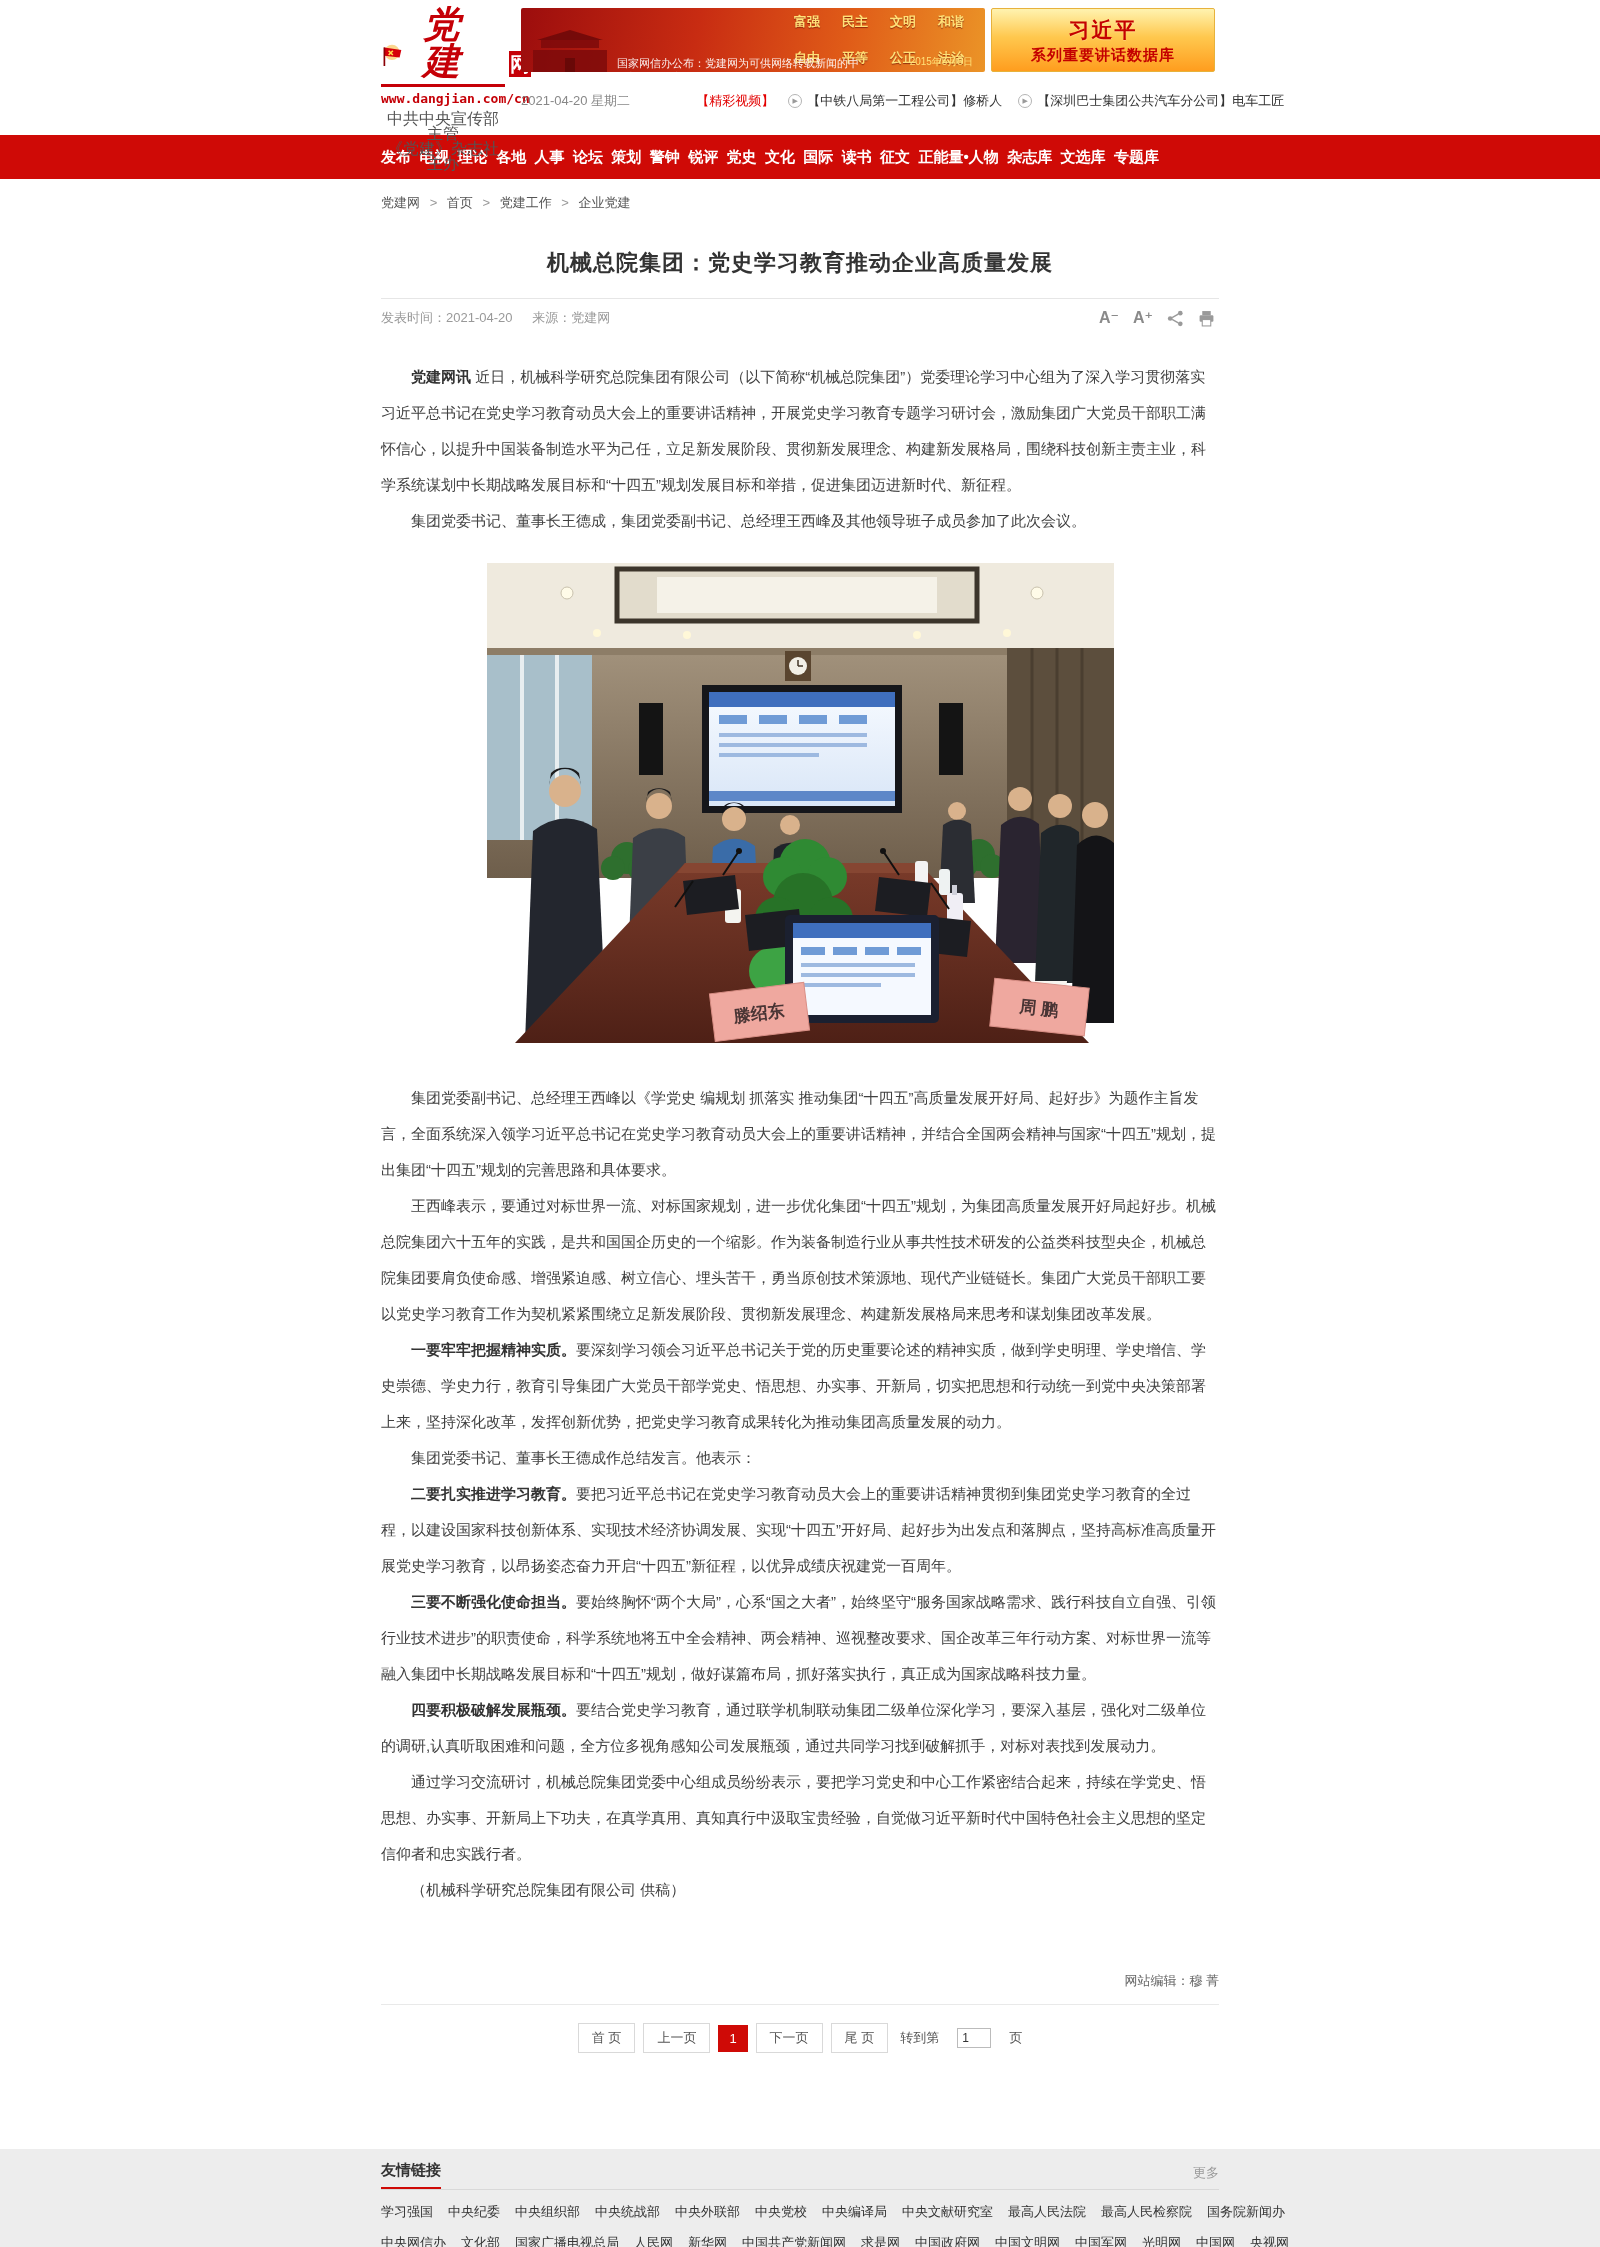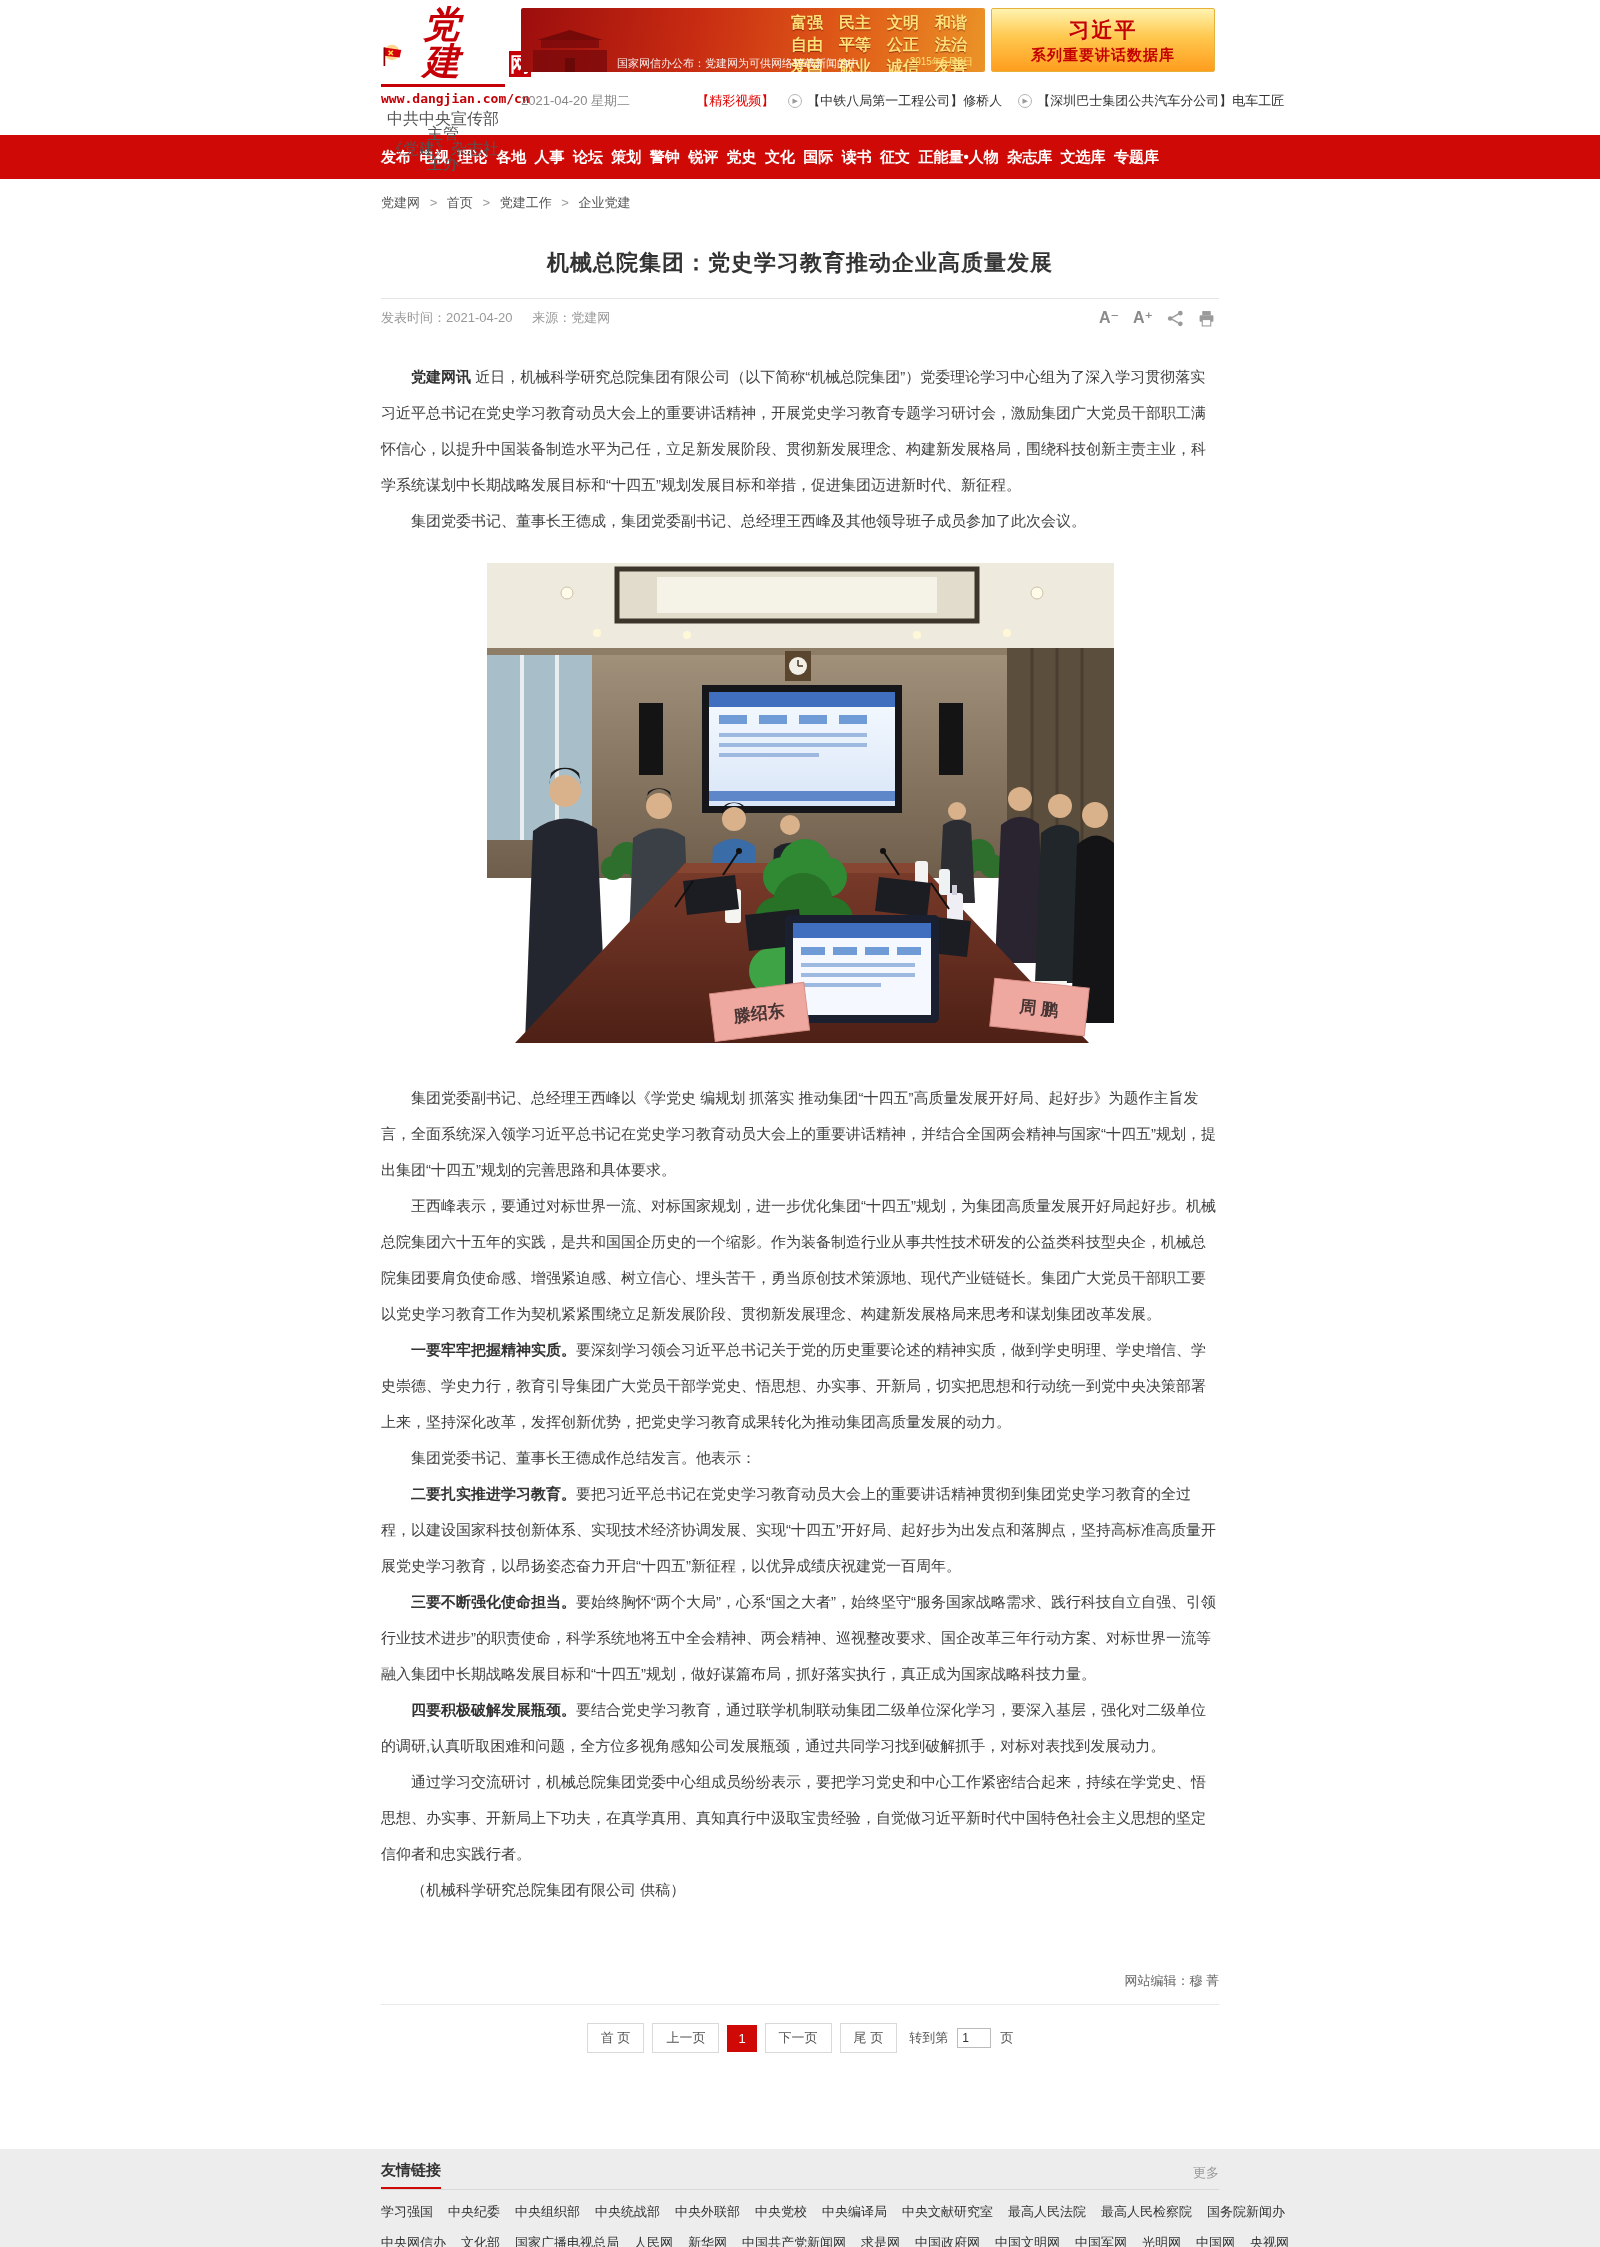--- a/index.html
+++ b/index.html
@@ -31,22 +31,22 @@
   .org-lines { font-size:16px; color:#555; margin-top:5px; line-height:15px; text-align:center; width:124px; }
 
   .banner-left {
     position:absolute; left:521px; top:8px; width:464px; height:64px;
     background:linear-gradient(100deg,#9c0d0d,#c82c12 38%,#e05c18 70%,#eb9427);
     overflow:hidden; border-radius:2px;
   }
   .banner-left .gate { position:absolute; left:4px; bottom:0; width:90px; height:44px; opacity:.85; }
   .values-grid {
     position:absolute; right:10px; top:5px;
-    display:grid; grid-template-columns:repeat(4,48px); row-gap:1px;
-    font-size:16px; font-weight:bold; color:#ffe178; text-align:center;
+    display:grid; grid-template-columns:repeat(4,48px); row-gap:18px;
+    font-size:13px; font-weight:bold; color:#ffe178; text-align:center;
     text-shadow:0 1px 1px rgba(90,0,0,.6);
   }
   .auth-text {
     position:absolute; left:96px; top:22px; width:250px;
     font-size:11px; line-height:14px; color:#fff; opacity:.92;margin-top:26px;
   }
   .banner-date { position:absolute; right:12px; bottom:3px; font-size:10px; color:#ffe178; }
 
   .banner-right {
     position:absolute; left:991px; top:8px; width:224px; height:64px;
@@ -89,21 +89,21 @@
 
   .photo-wrap { margin:24px 0; text-align:center; }
   .photo-wrap svg { display:inline-block; }
 
   .editor { text-align:right; font-size:13px; color:#666; margin-top:64px; }
   .editor-rule { border-top:1px solid #e9e9e9; margin:14px 0 18px; }
 
   .pager { display:flex; justify-content:center; align-items:center; gap:8px; font-size:13px; color:#555; margin-bottom:96px; }
   .pbox { border:1px solid #d9d9d9; background:#fff; padding:5px 13px; white-space:nowrap; }
   .pbox.current { background:#cf0a06; border-color:#cf0a06; color:#fff; padding:5px 10px; }
-  .goto { display:flex; align-items:center; gap:9px; margin-left:4px; }
+  .goto { display:flex; align-items:center; gap:18px; margin-left:4px; }
   .goto input { width:34px; height:20px; border:1px solid #bbb; font-size:12px; padding-left:4px; color:#333; }
 
   
   .links-band { background:#ededed; padding:12px 0 26px; }
   .links-inner { width:838px; margin-left:381px; }
   .links-head { display:flex; justify-content:space-between; align-items:flex-end; border-bottom:1px solid #d9d9d9; }
   .links-title { font-size:15px; font-weight:bold; color:#333; border-bottom:2px solid #cf0a06; padding-bottom:7px; }
   .links-more { font-size:13px; color:#999; padding-bottom:7px; }
   .link-row { margin-top:13px; font-size:13px; color:#333; white-space:nowrap; }
   .link-row a { margin-right:15px; }

